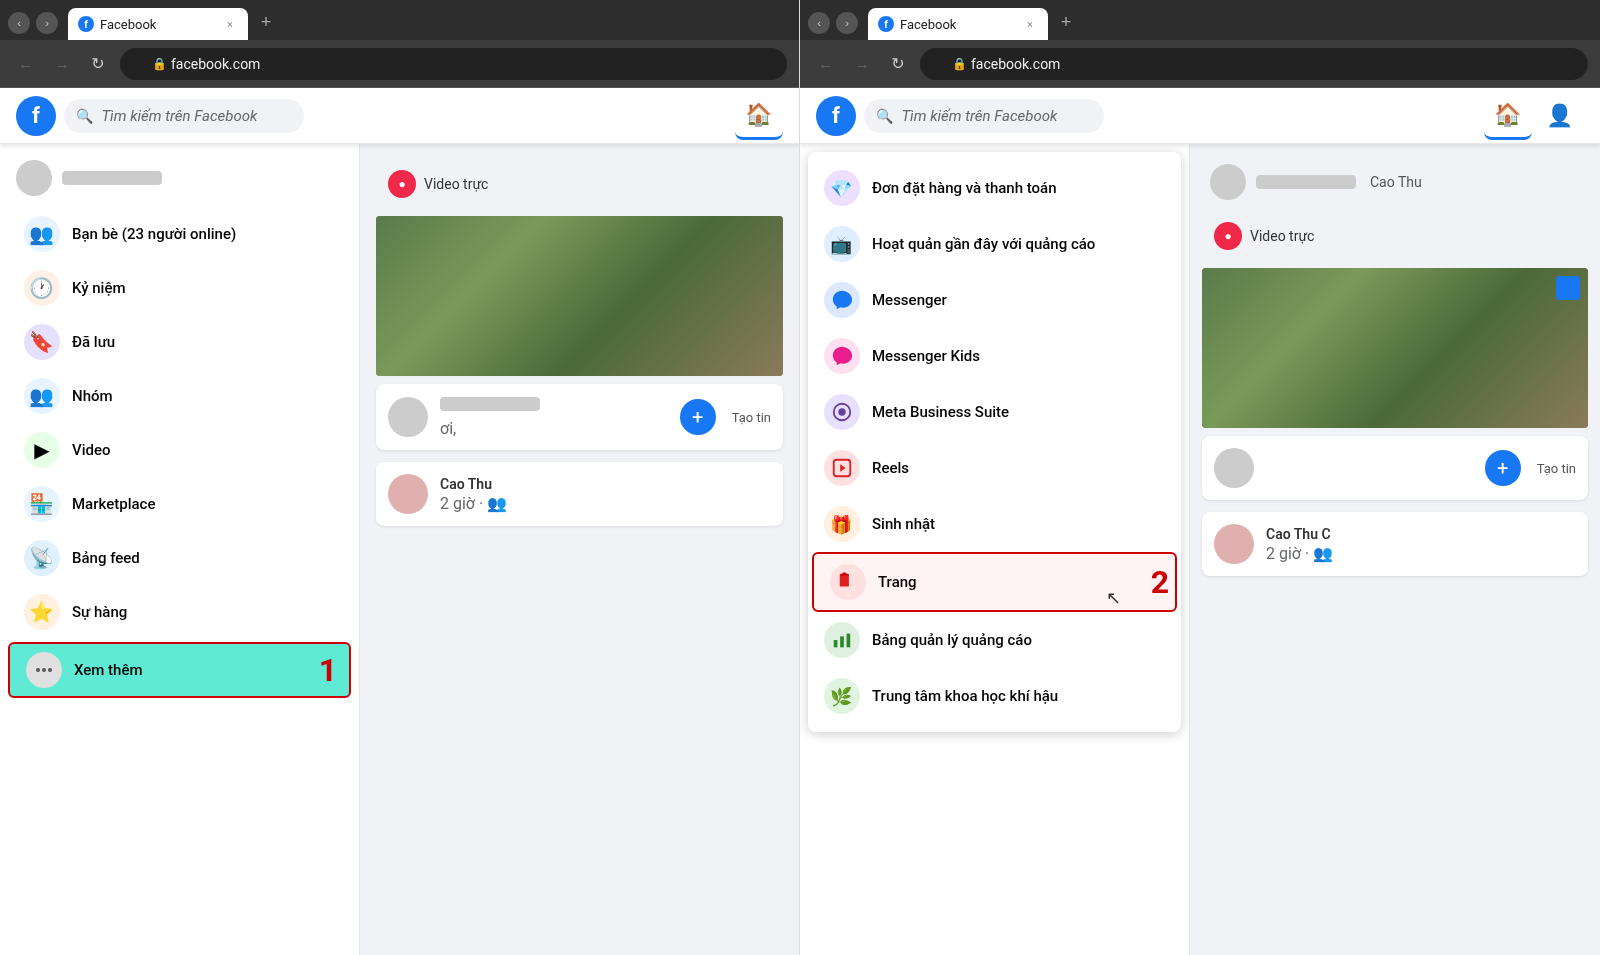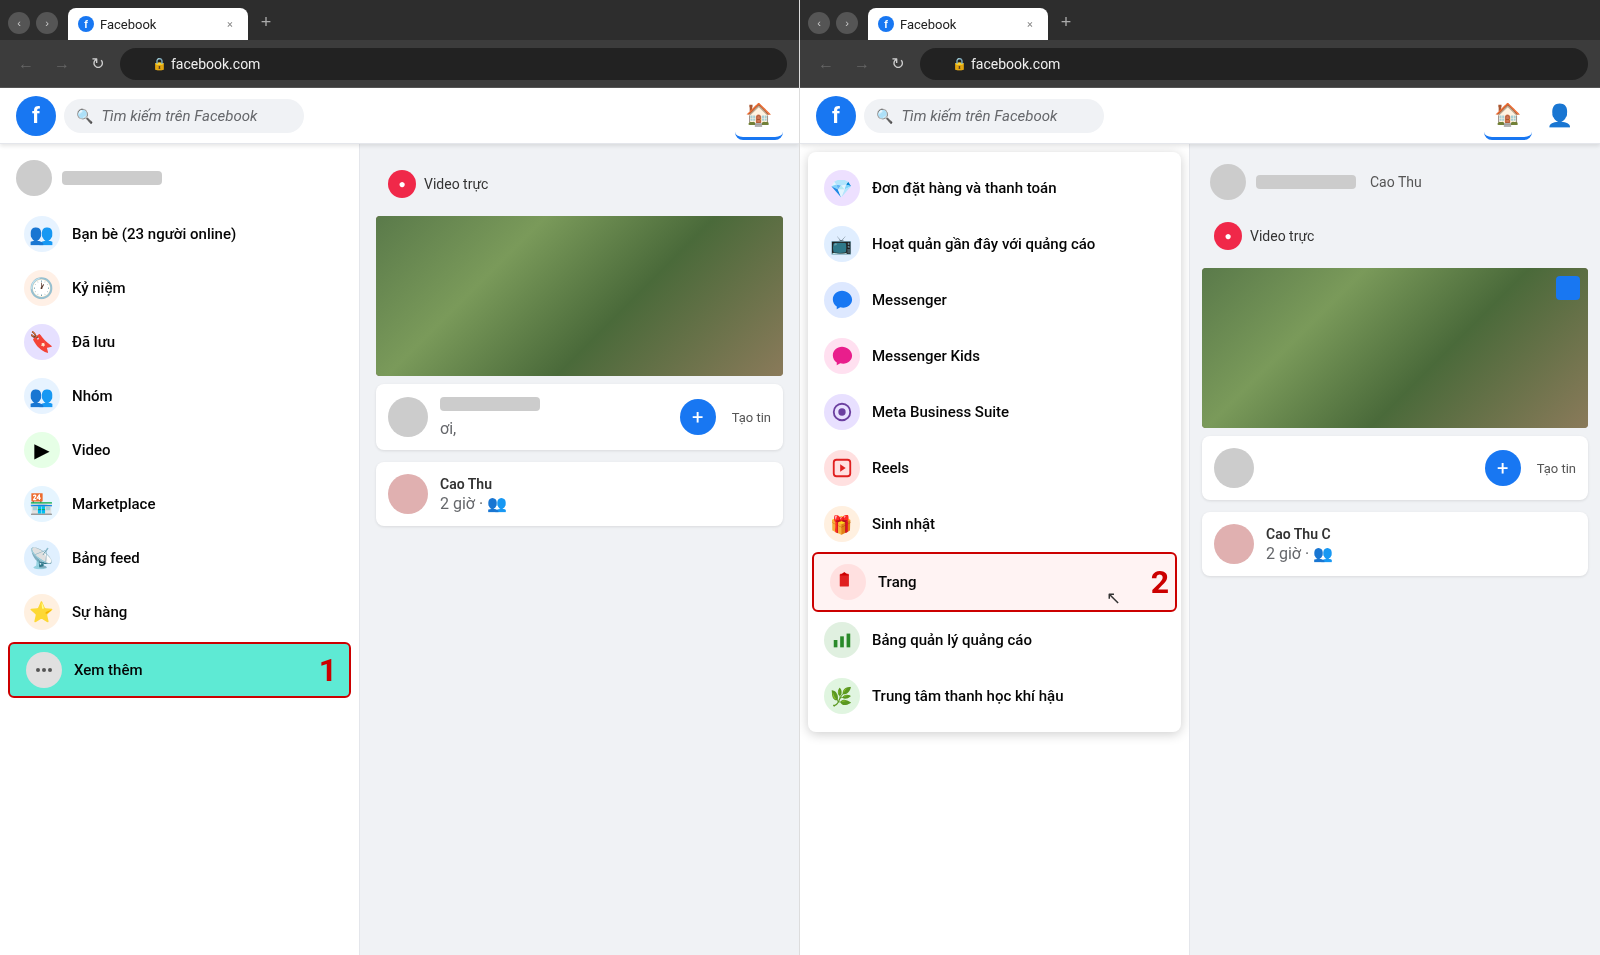--- a/index.html
+++ b/index.html
@@ -589,21 +589,21 @@
                   <rect x="3" y="12" width="4" height="8" fill="#2a8a2a"></rect>
                   <rect x="10" y="8" width="4" height="12" fill="#2a8a2a"></rect>
                   <rect x="17" y="5" width="4" height="15" fill="#2a8a2a"></rect>
                 </svg>
             </div>
             <span class="dropdown-label">Bảng quản lý quảng cáo</span>
           </div>
 
           <div class="dropdown-item">
             <div class="dropdown-icon" style="background:#e0f5e0;">🌿</div>
-            <span class="dropdown-label">Trung tâm thanh học khí hậu</span>
+            <span class="dropdown-label">Trung tâm khoa học khí hậu</span>
           </div>
 
         </div>
       </div>
 
       <div class="fb-feed" style="padding:12px;">
 
         <div class="sidebar-user" style="padding:8px 8px;">
           <div class="user-avatar"></div>
           <div class="blurred-name"></div>

